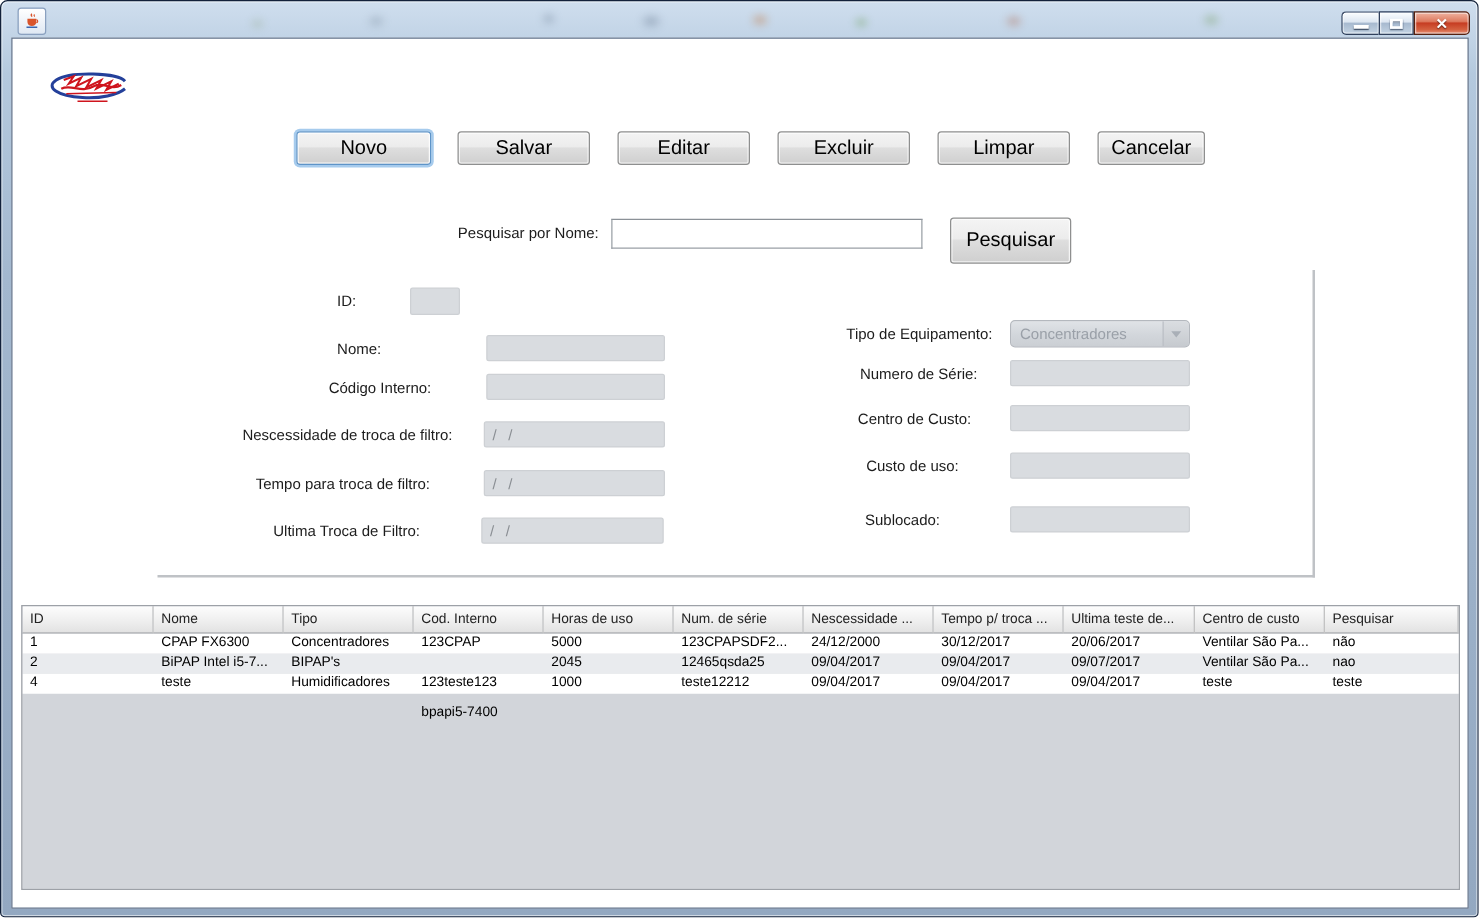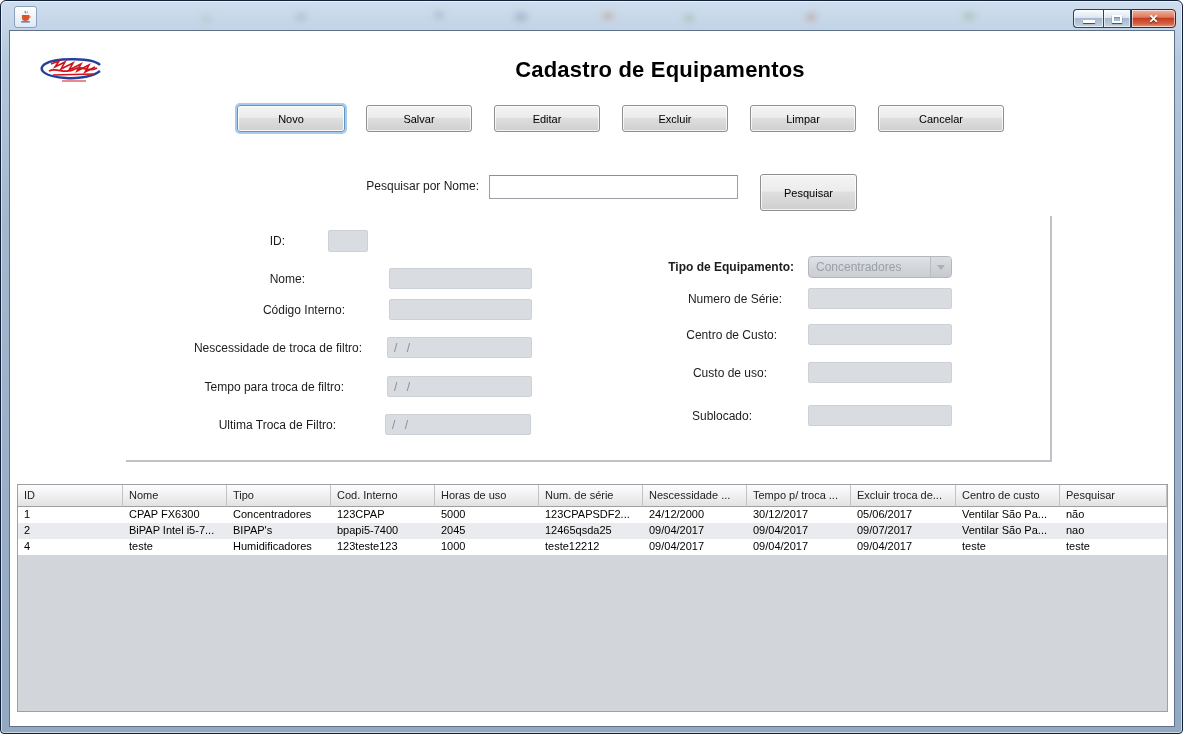--- a/index.html
+++ b/index.html
@@ -57,21 +57,21 @@
   }
 
   .page-title {
     position:absolute; left:330px; top:26px; width:640px; text-align:center;
     font-size:22px; font-weight:bold; color:#000; letter-spacing:0.2px;
   }
 
   
   .btn {
     position:absolute; height:27px; font-family:"Liberation Sans",sans-serif;
-    font-size:11px; color:#000; text-align:center;
+    font-size:16px; color:#000; text-align:center;
     background:linear-gradient(180deg,#f4f4f4 0%,#ececec 45%,#dedede 50%,#cfcfcf 100%);
     border:1px solid #8e8f8f; border-radius:3px;
     box-shadow:inset 0 0 0 1px rgba(255,255,255,.75);
     display:flex; align-items:center; justify-content:center; cursor:default;
   }
   .btn.focused {
     border-color:#5e94c8;
     box-shadow:0 0 0 2px #a6cbed, inset 0 0 0 1px rgba(255,255,255,.85);
   }
 
@@ -162,28 +162,27 @@
   <div class="content">
 
     <svg style="position:absolute;left:24px;top:20px;" width="76" height="42" viewBox="0 0 76 42">
       <path d="M66 14 C60 7 22 6 11 13 C2 19 12 26 32 27 C46 28 60 25 66 20" stroke="#24409a" stroke-width="2.4" fill="none"></path>
       <path d="M17 13 L25 10 L21 16 L31 11 L27 18 L39 12 L35 19 L47 13 L43 20 L55 14 L51 21 L61 16" stroke="#cf141d" stroke-width="1.6" fill="none"></path>
       <path d="M15 20 C23 16 31 24 41 18 C49 14 55 22 63 17" stroke="#cf141d" stroke-width="1.8" fill="none"></path>
       <path d="M19 24 L59 23" stroke="#cf141d" stroke-width="1.4" fill="none"></path>
       <path d="M28 30 h24" stroke="#cf141d" stroke-width="1.2" fill="none"></path>
     </svg>
 
-    <div class="page-title">Cadastro de Equipamentos</div>
 
     <button class="btn focused" style="left:227px;top:74px;width:108px;">Novo</button>
     <button class="btn" style="left:356px;top:74px;width:106px;">Salvar</button>
     <button class="btn" style="left:484px;top:74px;width:106px;">Editar</button>
     <button class="btn" style="left:612px;top:74px;width:106px;">Excluir</button>
     <button class="btn" style="left:740px;top:74px;width:106px;">Limpar</button>
-    <button class="btn" style="left:868px;top:74px;width:126px;">Cancelar</button>
+    <button class="btn" style="left:868px;top:74px;width:86px;">Cancelar</button>
 
     <div class="field-label" style="right:695px;top:148px;">Pesquisar por Nome:</div>
     <input class="search-input" type="text" value="" style="">
     <button class="btn" style="left:750px;top:143px;width:97px;height:37px;">Pesquisar</button>
 
     <div class="form-panel"></div>
 
     <div class="field-label" style="right:889px;top:203px;">ID:</div>
     <div class="tfield" style="left:318px;top:199px;width:40px;height:22px;"></div>
 
@@ -195,21 +194,21 @@
 
     <div class="field-label" style="right:812px;top:310px;">Nescessidade de troca de filtro:</div>
     <div class="tfield date" style="left:377px;top:306px;width:145px;">/ /</div>
 
     <div class="field-label" style="right:830px;top:349px;">Tempo para troca de filtro:</div>
     <div class="tfield date" style="left:377px;top:345px;width:145px;">/ /</div>
 
     <div class="field-label" style="right:838px;top:387px;">Ultima Troca de Filtro:</div>
     <div class="tfield date" style="left:375px;top:383px;width:146px;">/ /</div>
 
-    <div class="field-label" style="right:380px;top:229px;font-weight:bold;">Tipo de Equipamento:</div>
+    <div class="field-label" style="right:380px;top:229px;">Tipo de Equipamento:</div>
     <div class="combo" style="left:798px;top:225px;width:144px;">
       <span class="combo-text">Concentradores</span>
       <span class="combo-arrow">
           <span></span>
         </span>
     </div>
 
     <div class="field-label" style="right:392px;top:261px;">Numero de Série:</div>
     <div class="tfield" style="left:798px;top:257px;width:144px;"></div>
 
@@ -225,43 +224,43 @@
     <div class="scrollpane">
       <div class="theader">
           <div class="th" style="width: 105px;">ID</div>
           <div class="th" style="width: 104px;">Nome</div>
           <div class="th" style="width: 104px;">Tipo</div>
           <div class="th" style="width: 104px;">Cod. Interno</div>
           <div class="th" style="width: 104px;">Horas de uso</div>
           <div class="th" style="width: 104px;">Num. de série</div>
           <div class="th" style="width: 104px;">Nescessidade ...</div>
           <div class="th" style="width: 104px;">Tempo p/ troca ...</div>
-          <div class="th" style="width: 105px;">Excluir troca de...</div>
+          <div class="th" style="width: 105px;">Ultima teste de...</div>
           <div class="th" style="width: 104px;">Centro de custo</div>
           <div class="th" style="width: 107px;">Pesquisar</div>
         </div>
       <div class="tbody">
           <div class="tr">
             <div class="td" style="width: 105px;">1</div>
             <div class="td" style="width: 104px;">CPAP FX6300</div>
             <div class="td" style="width: 104px;">Concentradores</div>
             <div class="td" style="width: 104px;">123CPAP</div>
             <div class="td" style="width: 104px;">5000</div>
             <div class="td" style="width: 104px;">123CPAPSDF2...</div>
             <div class="td" style="width: 104px;">24/12/2000</div>
             <div class="td" style="width: 104px;">30/12/2017</div>
-            <div class="td" style="width: 105px;">05/06/2017</div>
+            <div class="td" style="width: 105px;">20/06/2017</div>
             <div class="td" style="width: 104px;">Ventilar São Pa...</div>
             <div class="td" style="width: 107px;">não</div>
           </div>
           <div class="tr stripe">
             <div class="td" style="width: 105px;">2</div>
             <div class="td" style="width: 104px;">BiPAP Intel i5-7...</div>
             <div class="td" style="width: 104px;">BIPAP's</div>
-            <div class="td" style="width: 104px;">bpapi5-7400</div>
+            <div class="td" style="width: 104px; margin-top: 40px;">bpapi5-7400</div>
             <div class="td" style="width: 104px;">2045</div>
             <div class="td" style="width: 104px;">12465qsda25</div>
             <div class="td" style="width: 104px;">09/04/2017</div>
             <div class="td" style="width: 104px;">09/04/2017</div>
             <div class="td" style="width: 105px;">09/07/2017</div>
             <div class="td" style="width: 104px;">Ventilar São Pa...</div>
             <div class="td" style="width: 107px;">nao</div>
           </div>
           <div class="tr">
             <div class="td" style="width: 105px;">4</div>

